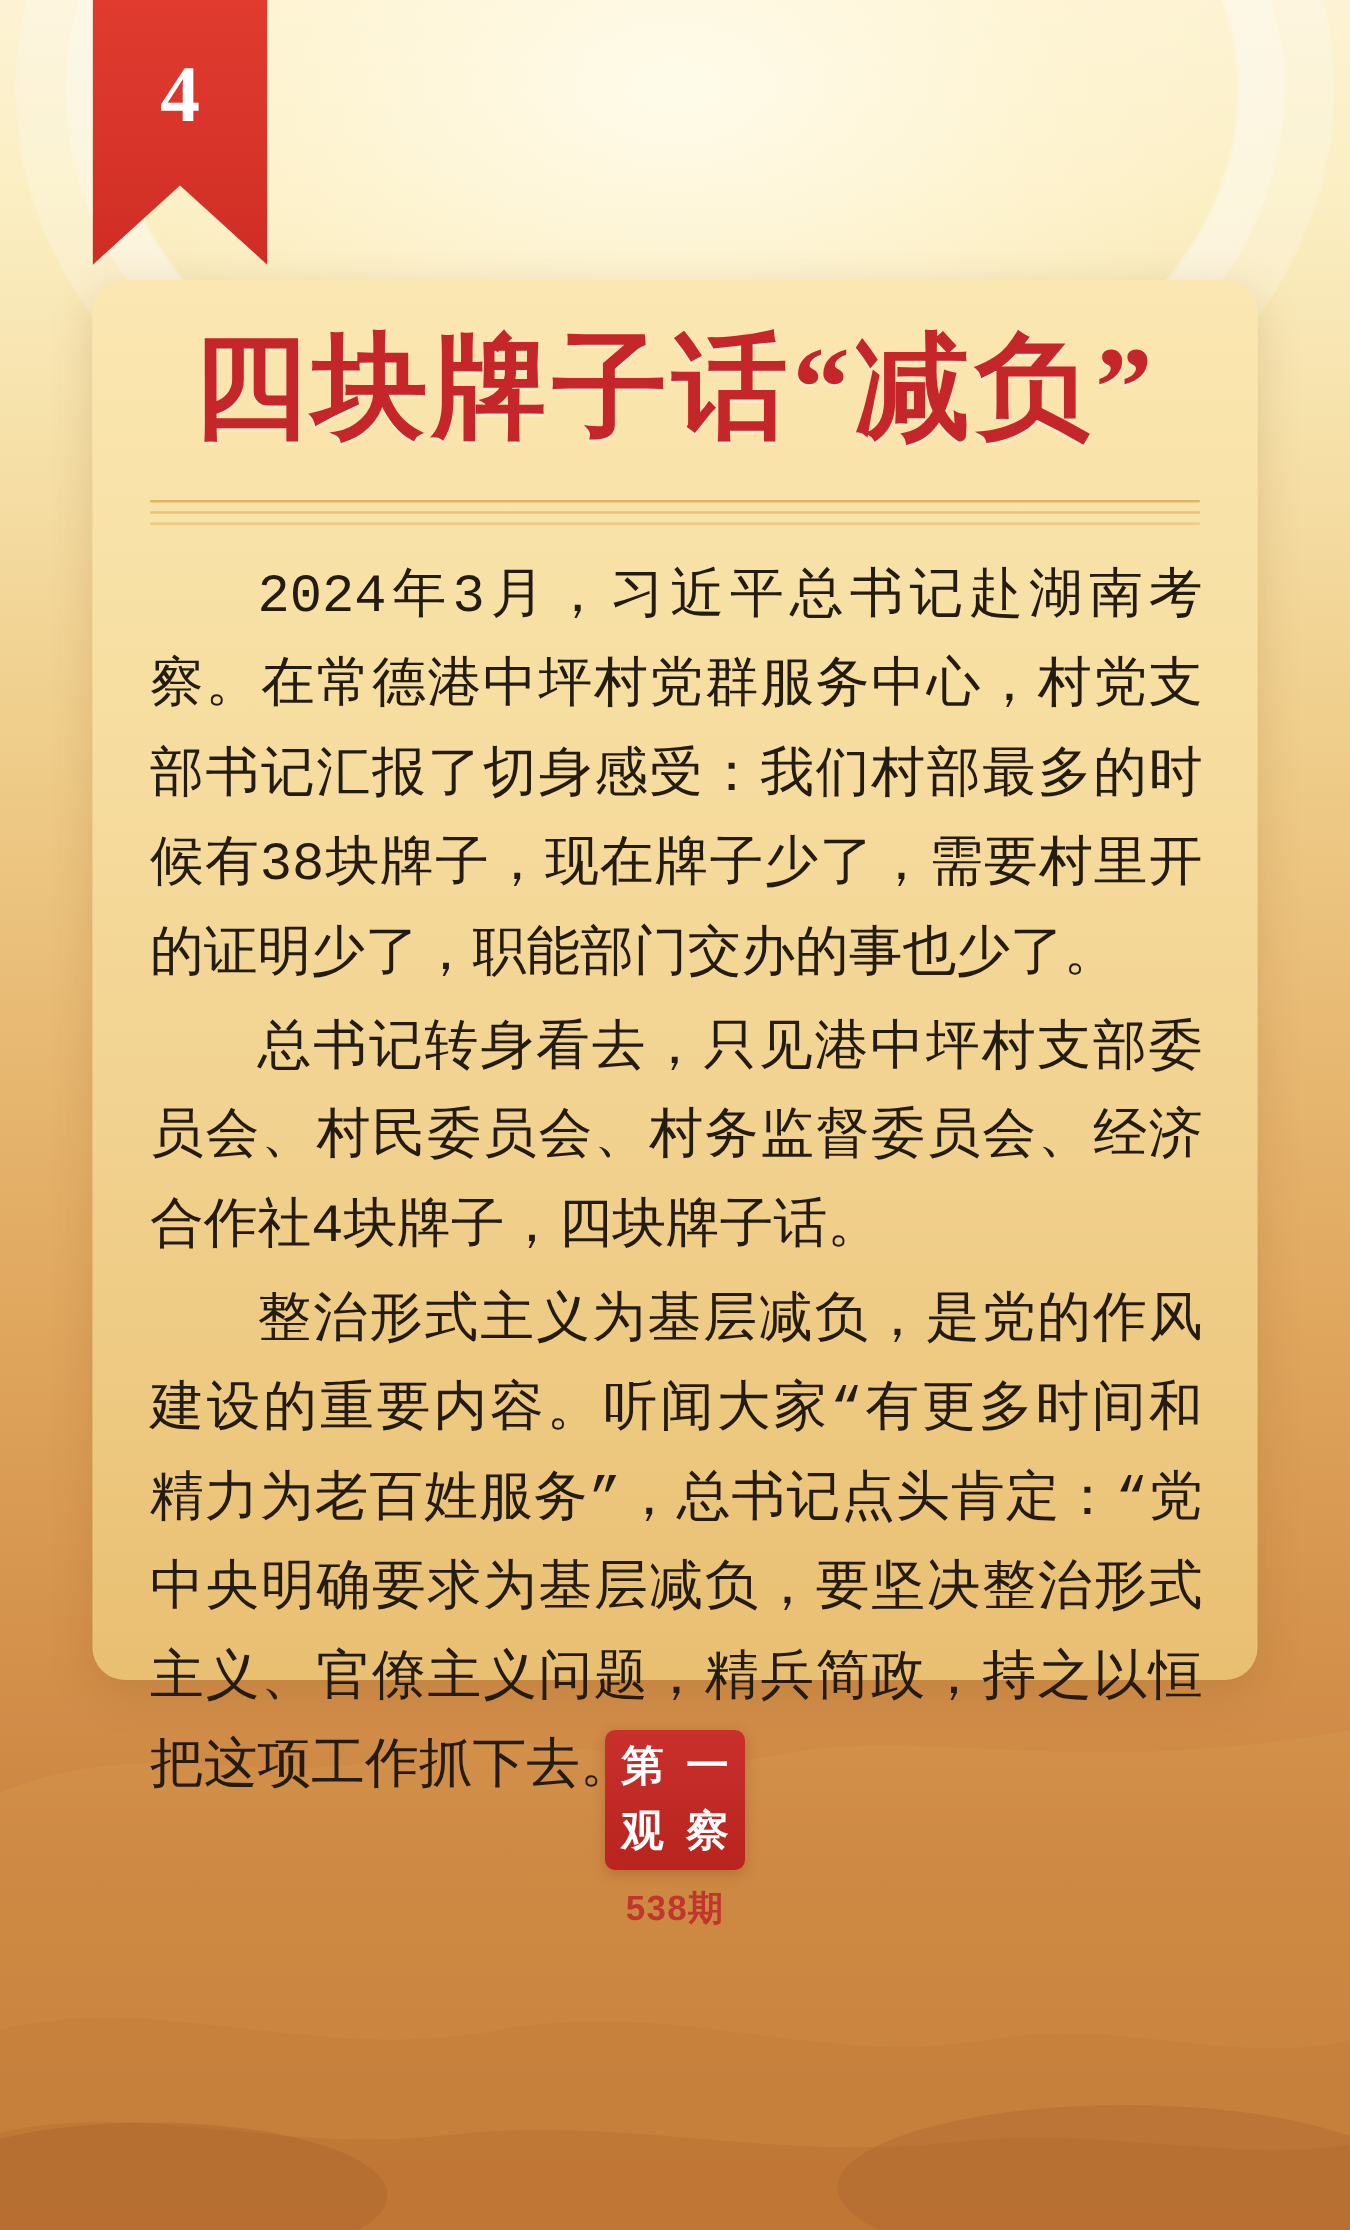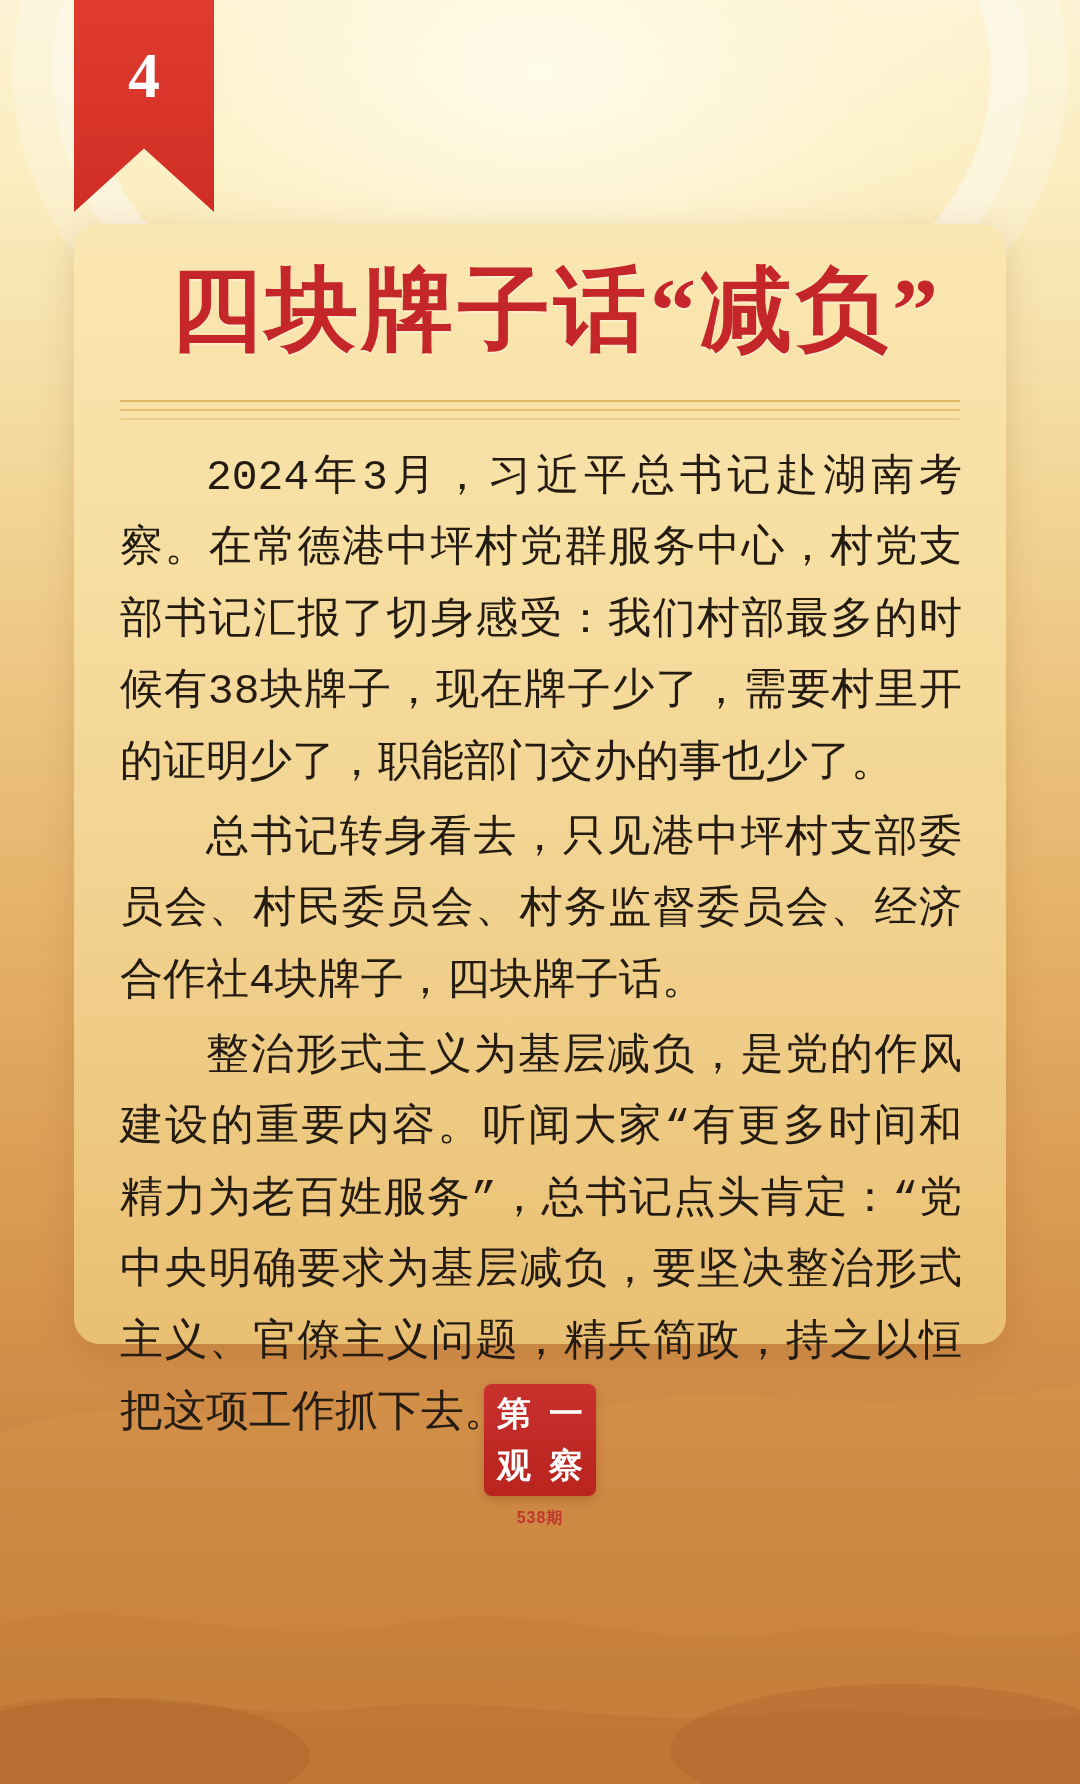--- a/index.html
+++ b/index.html
@@ -104,21 +104,20 @@
     left: 0;
     width: 932px;
     text-align: center;
     font-size: 92px;
     letter-spacing: 4px;
     line-height: 1.1;
     font-weight: 700;
     color: #c4262a;
     font-family: "Liberation Serif", "DejaVu Serif", serif;
     text-shadow: 0 2px 0 rgba(255,255,255,0.35);
-    padding-left: 16px;
   }
 
   .rules {
     position: absolute;
     top: 176px;
     left: 46px;
     width: 840px;
     height: 22px;
   }
   .rules i {
@@ -175,21 +174,21 @@
   }
   .seal span {
     color: #fff;
     font-size: 34px;
     line-height: 1;
     font-weight: 700;
     font-family: "Liberation Serif", serif;
   }
   .issue {
     margin-top: 12px;
-    font-size: 16px;
+    font-size: 28px;
     letter-spacing: 1px;
     color: #c0352c;
     font-family: "Liberation Sans", sans-serif;
     font-weight: 700;
   }
 </style>
 </head>
 <body>
 
 <div id="poster">

